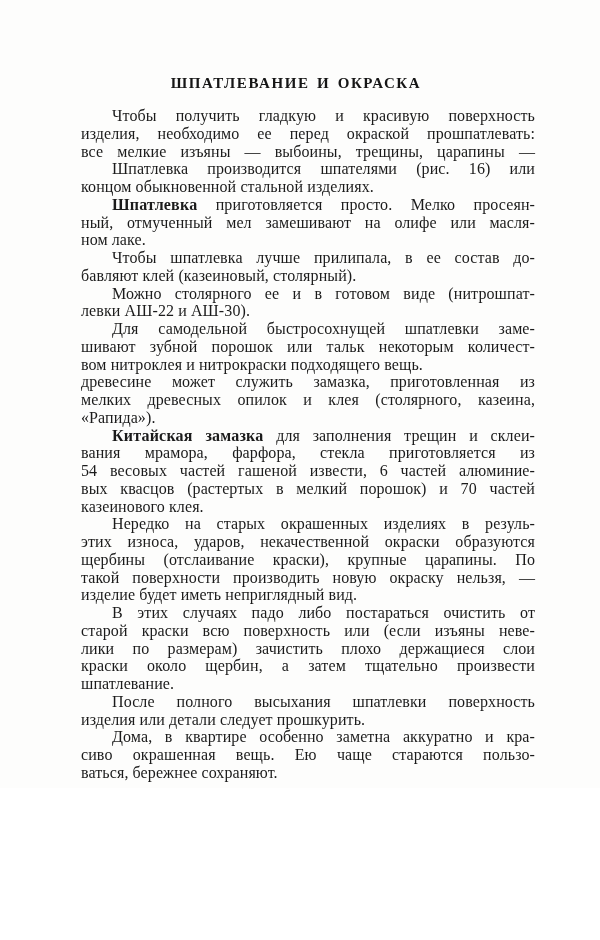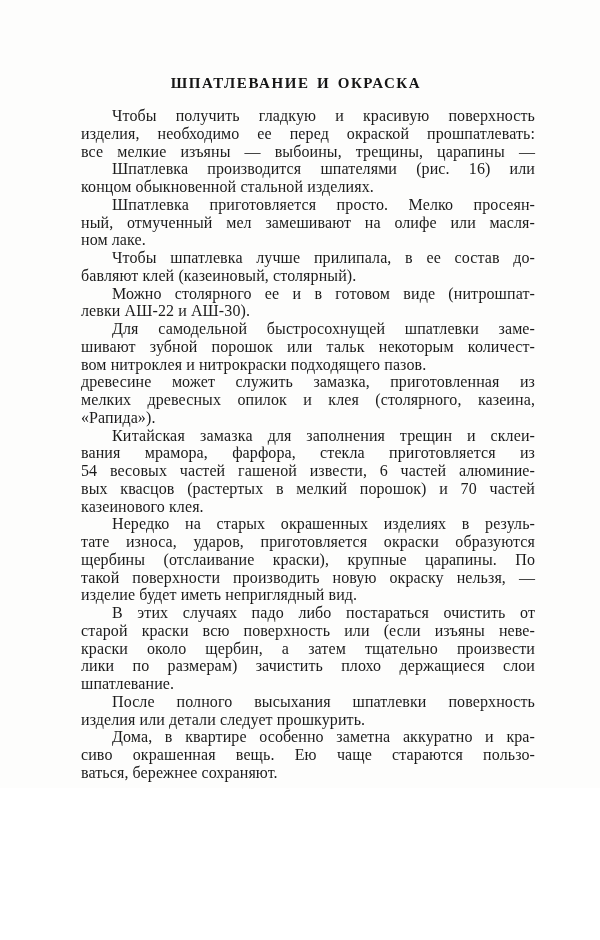--- a/index.html
+++ b/index.html
@@ -49,21 +49,21 @@
   }
   .line.just {
     text-align: justify;
     text-align-last: justify;
     text-justify: inter-word;
   }
   .line.indent {
     text-indent: 31px;
   }
   .line b {
-    font-weight: normal;
+    font-weight: bold;
     letter-spacing: 0.2px;
   }
   .pagenum {
     position: absolute;
     left: 63px;
     top: 844px;
     font-size: 13px;
     color: #1b1b1b;
     font-family: Liberation Mono, monospace;
   }
@@ -93,46 +93,46 @@
         <div class="line indent just">Чтобы шпатлевка лучше прилипала, в ее состав до-</div>
         <div class="line">бавляют клей (казеиновый, столярный).</div>
       </div>
       <div class="para">
         <div class="line indent just">Можно столярного ее и в готовом виде (нитрошпат-</div>
         <div class="line">левки АШ-22 и АШ-30).</div>
       </div>
       <div class="para">
         <div class="line indent just">Для самодельной быстросохнущей шпатлевки заме-</div>
         <div class="line just">шивают зубной порошок или тальк некоторым количест-</div>
-        <div class="line">вом нитроклея и нитрокраски подходящего пазов.</div>
+        <div class="line">вом нитроклея и нитрокраски подходящего вещь.</div>
       </div>
       <div class="para">
         <div class="line just">древесине может служить замазка, приготовленная из</div>
         <div class="line just">мелких древесных опилок и клея (столярного, казеина,</div>
         <div class="line">«Рапида»).</div>
       </div>
       <div class="para">
         <div class="line indent just"><b>Китайская замазка</b> для заполнения трещин и склеи-</div>
         <div class="line just">вания мрамора, фарфора, стекла приготовляется из</div>
         <div class="line just">54 весовых частей гашеной извести, 6 частей алюминие-</div>
         <div class="line just">вых квасцов (растертых в мелкий порошок) и 70 частей</div>
         <div class="line">казеинового клея.</div>
       </div>
       <div class="para">
         <div class="line indent just">Нередко на старых окрашенных изделиях в резуль-</div>
-        <div class="line just">тате износа, ударов, приготовляется окраски образуются</div>
+        <div class="line just">этих износа, ударов, некачественной окраски образуются</div>
         <div class="line just">щербины (отслаивание краски), крупные царапины. По</div>
         <div class="line just">такой поверхности производить новую окраску нельзя, —</div>
         <div class="line">изделие будет иметь неприглядный вид.</div>
       </div>
       <div class="para">
         <div class="line indent just">В этих случаях падо либо постараться очистить от</div>
         <div class="line just">старой краски всю поверхность или (если изъяны неве-</div>
+        <div class="line just">лики по размерам) зачистить плохо держащиеся слои</div>
         <div class="line just">краски около щербин, а затем тщательно произвести</div>
-        <div class="line just">лики по размерам) зачистить плохо держащиеся слои</div>
         <div class="line">шпатлевание.</div>
       </div>
       <div class="para">
         <div class="line indent just">После полного высыхания шпатлевки поверхность</div>
         <div class="line">изделия или детали следует прошкурить.</div>
       </div>
       <div class="para">
         <div class="line indent just">Дома, в квартире особенно заметна аккуратно и кра-</div>
         <div class="line just">сиво окрашенная вещь. Ею чаще стараются пользо-</div>
         <div class="line">ваться, бережнее сохраняют.</div>

